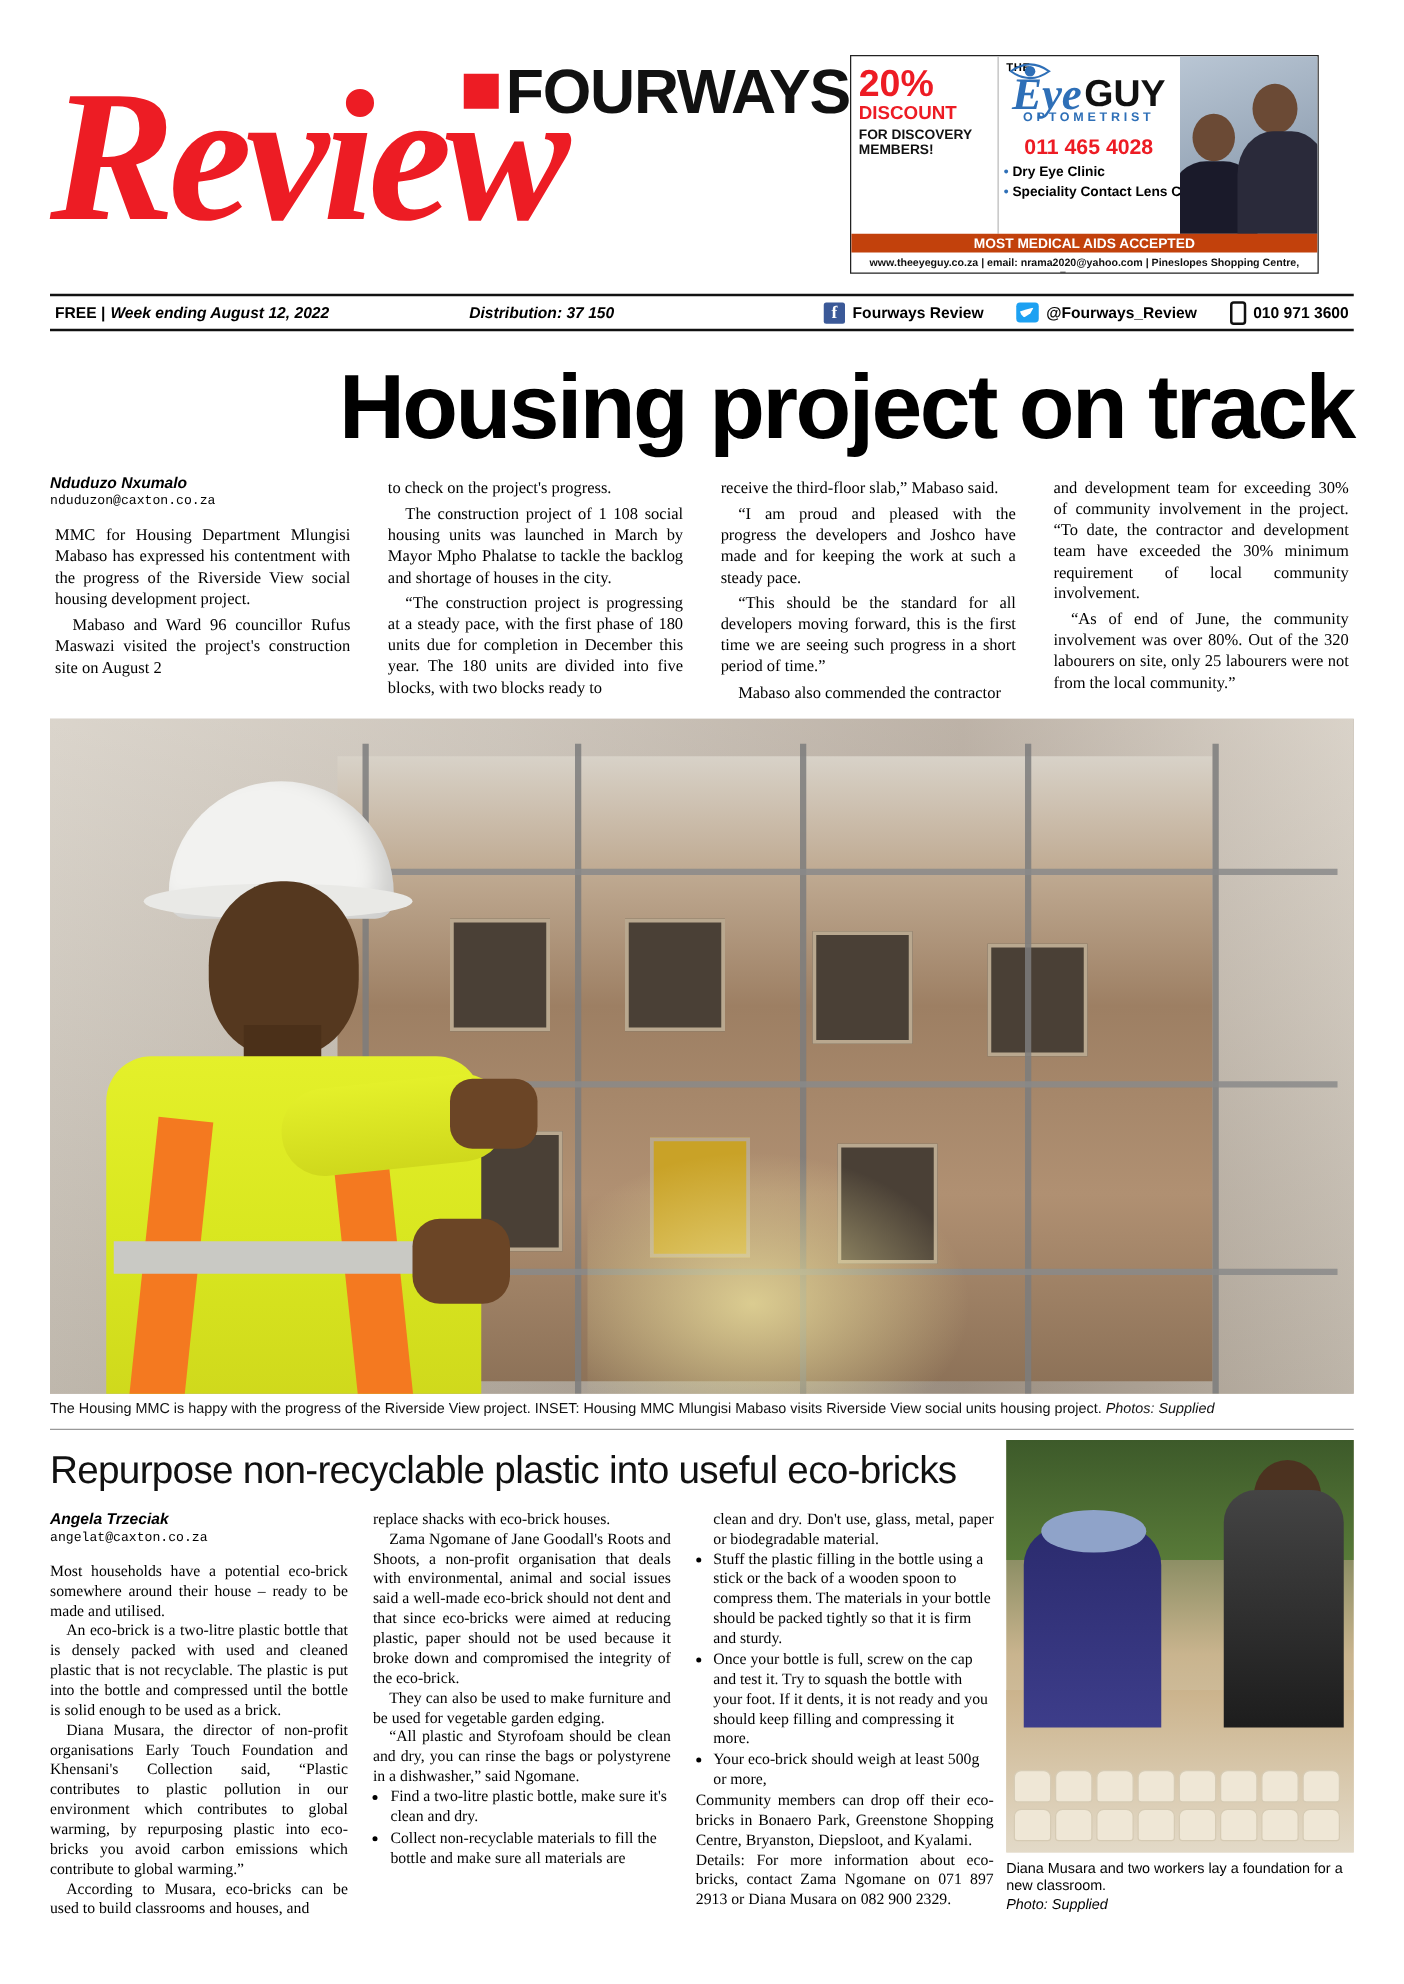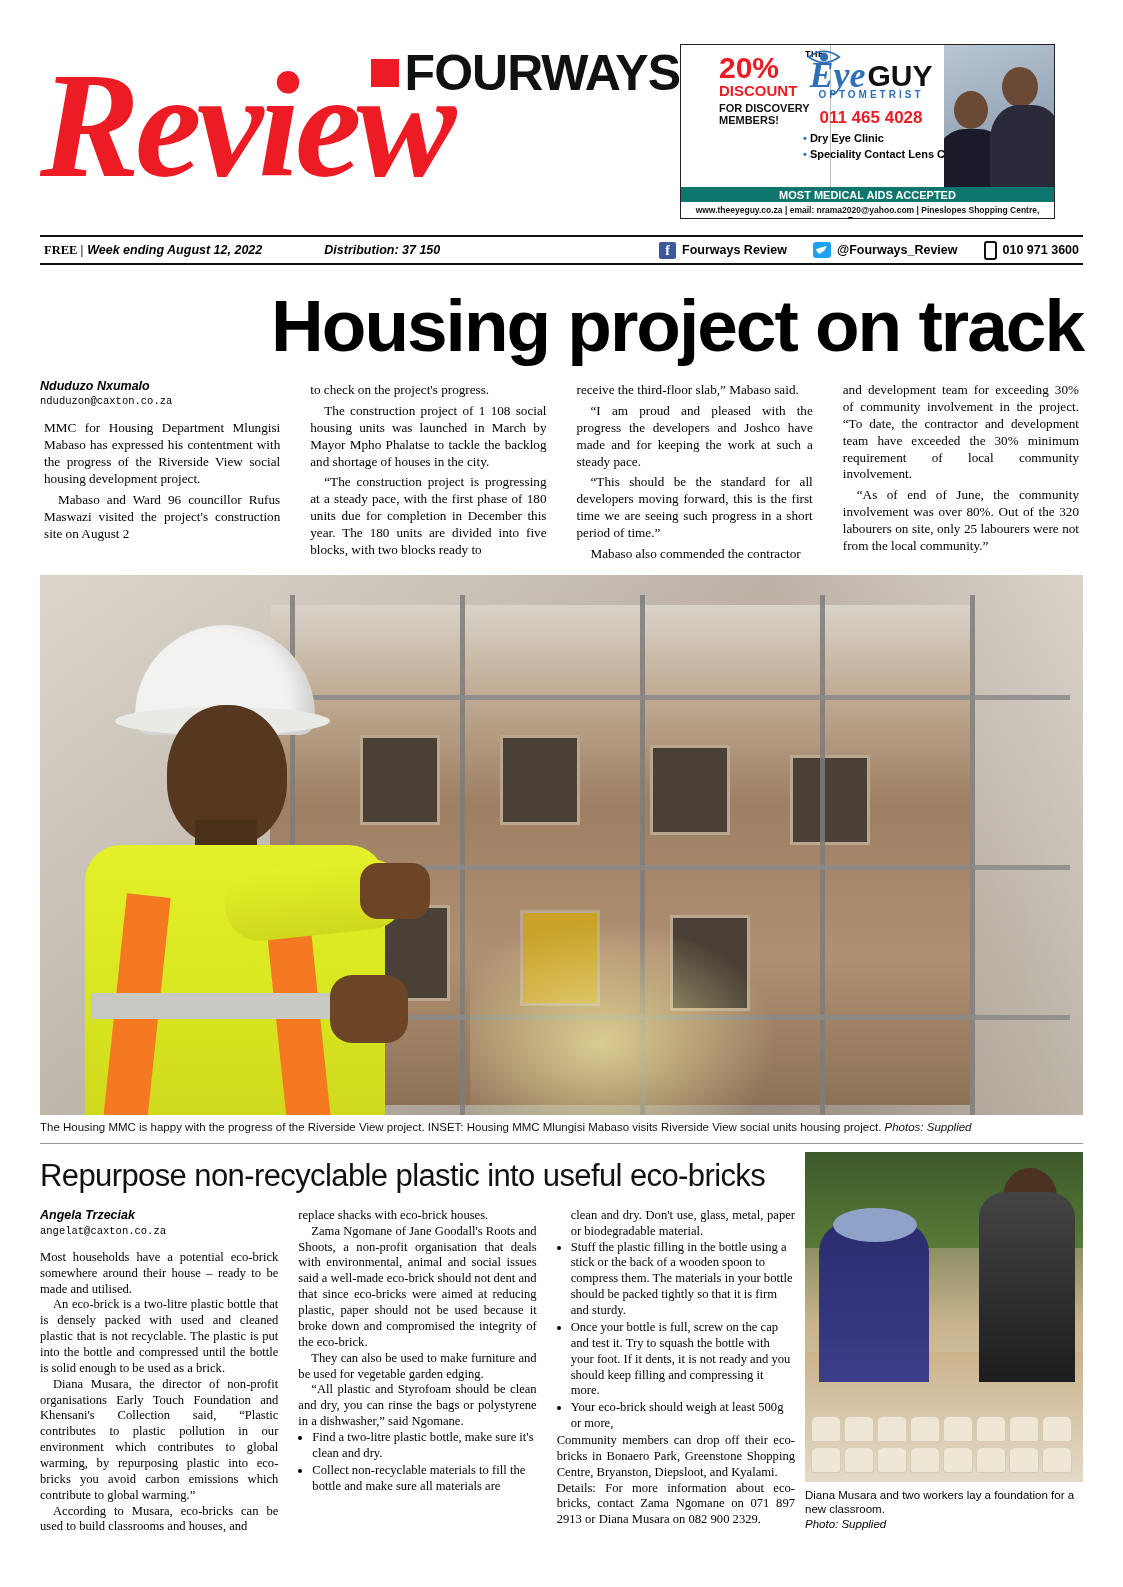--- a/index.html
+++ b/index.html
@@ -81,21 +81,20 @@
     position: relative;
     background: #fff;
     overflow: hidden;
     font-family: "Liberation Sans", sans-serif;
     margin-top: 20px;
   }
   .ad-left {
     position: absolute; left: 0; top: 0; width: 118px; height: 142px;
     border-right: 1px solid #bbb;
     padding: 8px 4px 0 6px;
-    margin-left: 32px;
   }
   .ad-discount-pct {
     color: #ED1C24; font-weight: bold; font-size: 30px; line-height: 1;
   }
   .ad-discount-word {
     color: #ED1C24; font-weight: bold; font-size: 15px; line-height: 1.05;
   }
   .ad-discount-sub {
     color: #111; font-weight: bold; font-size: 11px; line-height: 1.15; margin-top: 3px;
   }
@@ -118,21 +117,21 @@
   }
   .ad-eyeicon {
     position:absolute; left:126px; top:2px; width:34px; height:20px;
   }
   .ad-bullets {
     position: absolute; left: 122px; top: 86px; font-size: 11px; font-weight: bold; line-height: 1.45;
   }
   .ad-bullets div::before { content: "• "; color:#2e6fb7; }
   .ad-aids {
     position: absolute; left:0; top: 142px; width: 100%;
-    background: #0f766e; color: #fff; font-weight: bold; font-size: 11px;
+    background: #c2410c; color: #fff; font-weight: bold; font-size: 11px;
     text-align: center; padding: 2px 0 1px 0;
   }
   .ad-footer {
     position: absolute; left: 0; top: 160px; width: 100%;
     font-size: 8.5px; text-align: center; color: #111; font-weight: bold;
   }
   .ad-people {
     position: absolute; right: 0; top: 0; width: 110px; height: 142px;
     background: linear-gradient(160deg,#b9c6d4,#7e8fa3);
     overflow: hidden;
@@ -147,23 +146,23 @@
     border-bottom: 2px solid #111;
     height: 30px;
     display: flex;
     align-items: center;
     font-family: "Liberation Sans", sans-serif;
     font-size: 12.5px;
     font-weight: bold;
     padding: 0 4px;
   }
   .infobar .seg { display: flex; align-items: center; }
-  .infobar .free { font-style: normal; font-family: Liberation Serif, serif; }
+  .infobar .free { font-style: normal; }
   .infobar .week { font-style: italic; margin-left: 4px; }
-  .infobar .dist { font-style: italic; margin-left: 62px; }
+  .infobar .dist { font-style: italic; margin-left: 112px; }
   .infobar .social { margin-left: auto; display: flex; align-items: center; gap: 26px; }
   .fb-icon {
     width: 17px; height: 17px; background: #3b5998; color: #fff;
     font-family: "Liberation Serif", serif; font-weight: bold; font-size: 14px;
     text-align: center; line-height: 17px; border-radius: 2px; margin-right: 6px;
   }
   .tw-icon {
     width: 18px; height: 16px; background: #1da1f2; border-radius: 3px;
     margin-right: 6px; position: relative;
   }

